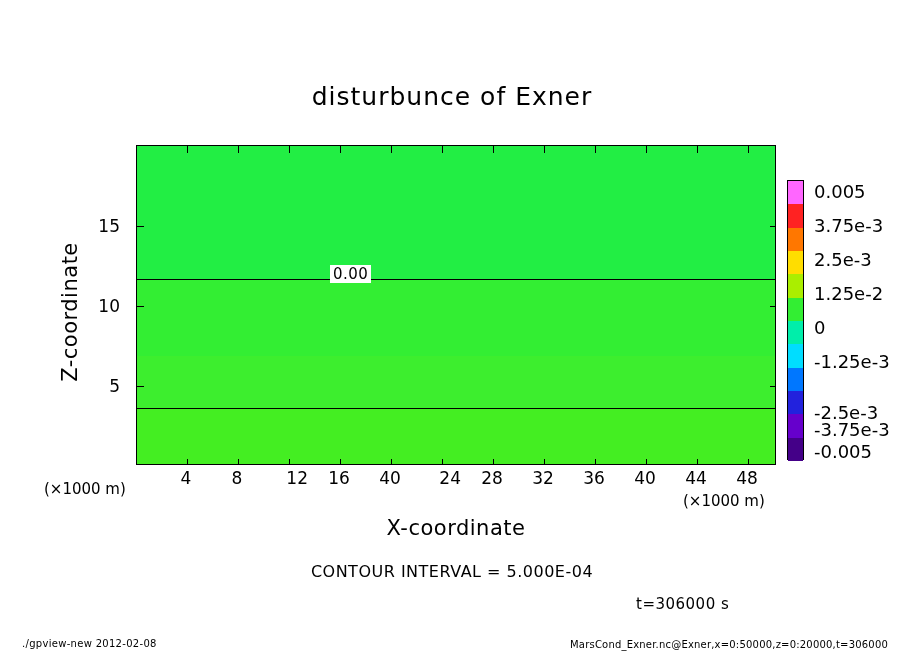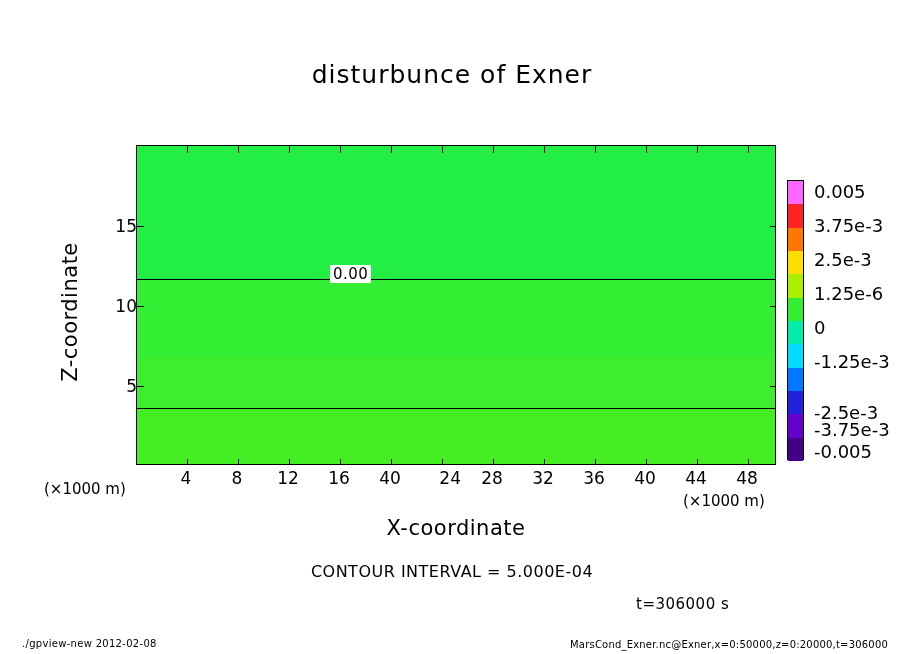--- a/index.html
+++ b/index.html
@@ -12,21 +12,21 @@
     height: 654px;
     position: relative;
     font-family: "DejaVu Sans", sans-serif;
     color: #000000;
     overflow: hidden;
   }
   .abs { position: absolute; }
 
   
   #chart-title {
-    left: 0; top: 60px; width: 904px;
+    left: 0; top: 82px; width: 904px;
     text-align: center;
     font-size: 25px;
     letter-spacing: 1px;
   }
 
   
   #plot-frame {
     left: 136px; top: 145px;
     width: 640px; height: 320px;
     border: 1px solid #000000;
@@ -67,21 +67,21 @@
   .xlabel-num {
     position: absolute;
     top: 468px;
     font-size: 17px;
     text-align: center;
     width: 40px;
     margin-left: -20px;
   }
   .ylabel-num {
     position: absolute;
-    left: 105px;
+    left: 88px;
     width: 32px;
     text-align: right;
     font-size: 17px;
     margin-top: -10px;
   }
 
   
   #y-axis-title {
     left: -30px; top: 300px;
     width: 200px;
@@ -190,21 +190,21 @@
   <div class="tick-y" style="top:80px;"></div>
   <div class="tick-y right" style="top:240px;"></div>
   <div class="tick-y right" style="top:160px;"></div>
   <div class="tick-y right" style="top:80px;"></div>
 </div>
 
 <div class="abs" id="contour-label-0">0.00</div>
 
 <div class="xlabel-num" style="left:186px;">4</div>
 <div class="xlabel-num" style="left:237px;">8</div>
-<div class="xlabel-num" style="left:288px;">12</div>
+<div class="xlabel-num" style="left:288px;text-align:right;">12</div>
 <div class="xlabel-num" style="left:339px;">16</div>
 <div class="xlabel-num" style="left:390px;">40</div>
 <div class="xlabel-num" style="left:441px;text-align:right;">24</div>
 <div class="xlabel-num" style="left:492px;">28</div>
 <div class="xlabel-num" style="left:543px;">32</div>
 <div class="xlabel-num" style="left:594px;">36</div>
 <div class="xlabel-num" style="left:645px;">40</div>
 <div class="xlabel-num" style="left:696px;">44</div>
 <div class="xlabel-num" style="left:747px;">48</div>
 
@@ -233,18 +233,18 @@
   <div class="cb-cell" style="height:23.33px;background:#00ddff;"></div>
   <div class="cb-cell" style="height:23.33px;background:#0077ff;"></div>
   <div class="cb-cell" style="height:23.33px;background:#2222dd;"></div>
   <div class="cb-cell" style="height:23.33px;background:#6600cc;"></div>
   <div class="cb-cell" style="height:23.33px;background:#440088;"></div>
 </div>
 
 <div class="cb-tick-label" style="top:190px;">0.005</div>
 <div class="cb-tick-label" style="top:224px;">3.75e-3</div>
 <div class="cb-tick-label" style="top:258px;">2.5e-3</div>
-<div class="cb-tick-label" style="top:292px;">1.25e-6</div>
+<div class="cb-tick-label" style="top:292px;">1.25e-2</div>
 <div class="cb-tick-label" style="top:326px;">0</div>
 <div class="cb-tick-label" style="top:360px;">-1.25e-3</div>
 <div class="cb-tick-label" style="top:394px;margin-top:8px;">-2.5e-3</div>
 <div class="cb-tick-label" style="top:428px;">-3.75e-3</div>
 <div class="cb-tick-label" style="top:450px;">-0.005</div>
 
 </body></html>

